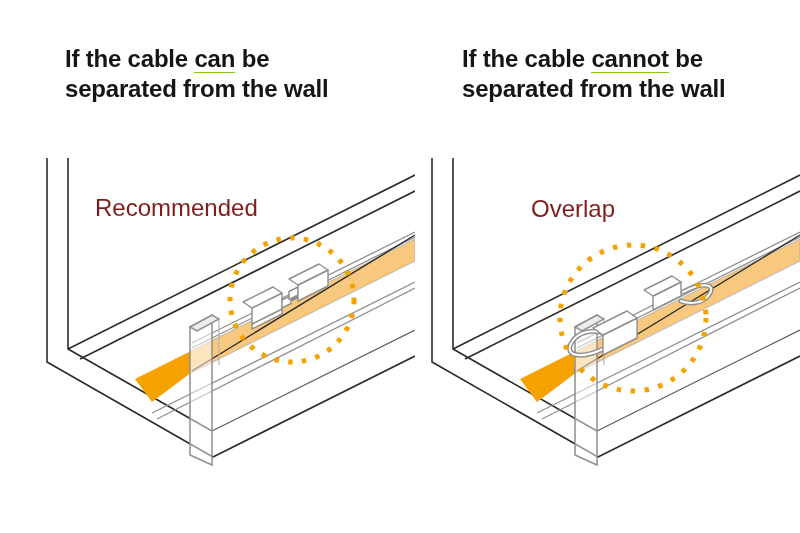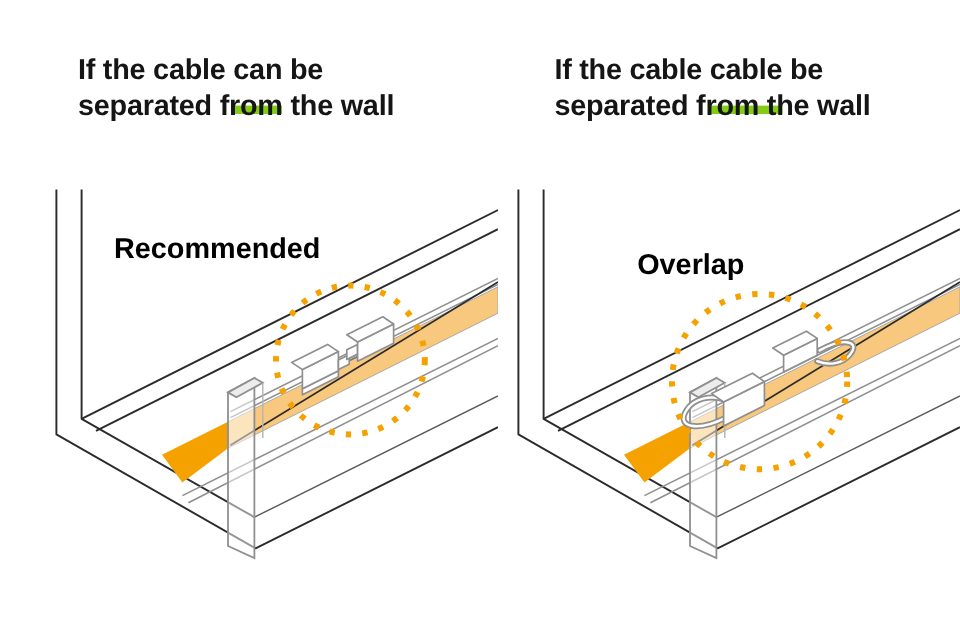--- a/index.html
+++ b/index.html
@@ -6,44 +6,44 @@
   body{font-family:"Liberation Sans", sans-serif; background:#fff;}
   .canvas{position:relative;width:800px;height:533px;background:#ffffff;overflow:hidden;}
 
   .heading{
     position:absolute;top:44px;
     font-size:24px;line-height:30px;font-weight:600;
     color:#151515;letter-spacing:-0.2px;white-space:nowrap;
   }
   .heading.left{left:65px;}
   .heading.right{left:462px;}
-  .kw{border-bottom:7px solid #84cc16;padding-bottom:16px;}
+  .kw{border-bottom:1px solid #84cc16;padding-bottom:0px;}
 
   .illustration{position:absolute;top:150px;width:375px;height:380px;}
   .illustration.left{left:40px;}
   .illustration.right{left:425px;}
   .illustration svg{position:absolute;left:0;top:0;}
 
   .scene-label{
-    position:absolute;font-size:24px;line-height:30px;color:#000000;
-    font-weight:700;white-space:nowrap;
+    position:absolute;font-size:24px;line-height:30px;color:#7f1d1d;
+    font-weight:400;white-space:nowrap;
   }
   .scene-label span{display:block;}
   .scene-label.left{left:55px;top:43px;}
-  .scene-label.right{left:106px;top:44px;margin-top:12px;}
+  .scene-label.right{left:106px;top:44px;}
 </style>
 </head>
 <body>
 
 <div class="canvas">
 
   <div class="heading left"><span>If the cable </span><span class="kw">can</span><span> be</span><br><span>separated from the wall</span>
   </div>
 
-  <div class="heading right"><span>If the cable </span><span class="kw">cable</span><span> be</span><br><span>separated from the wall</span>
+  <div class="heading right"><span>If the cable </span><span class="kw">cannot</span><span> be</span><br><span>separated from the wall</span>
   </div>
 
   <div class="illustration left">
     <svg width="375" height="380" viewBox="0 0 375 380">
 
       <g stroke="#2b2b2b" stroke-width="1.6" fill="none" stroke-linejoin="round">
         <path d="M7 8 L7 212 L173 307 L375 206"></path>
         <path d="M28 8 L28 199 L172 281"></path>
         <path d="M28 199 L375 25"></path>
         <path d="M40 209 L375 41"></path>

